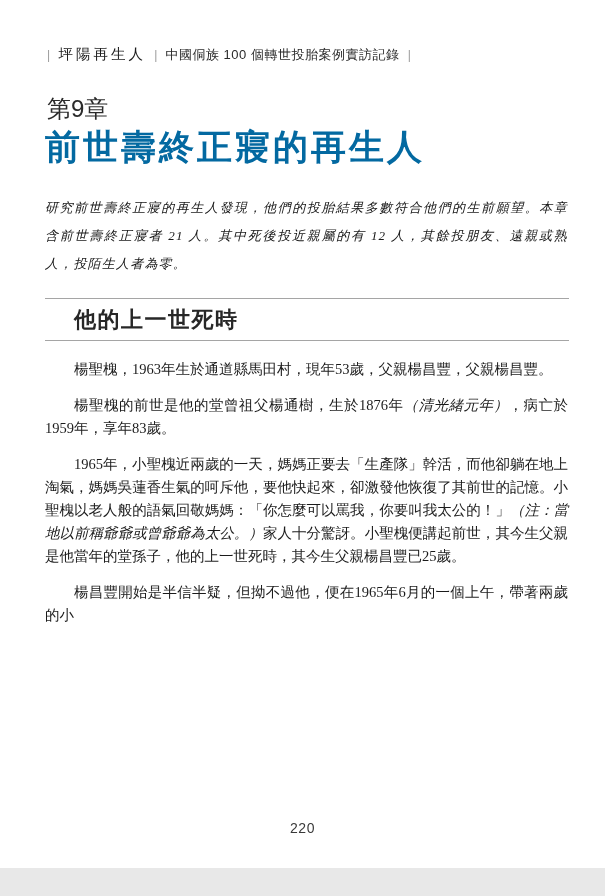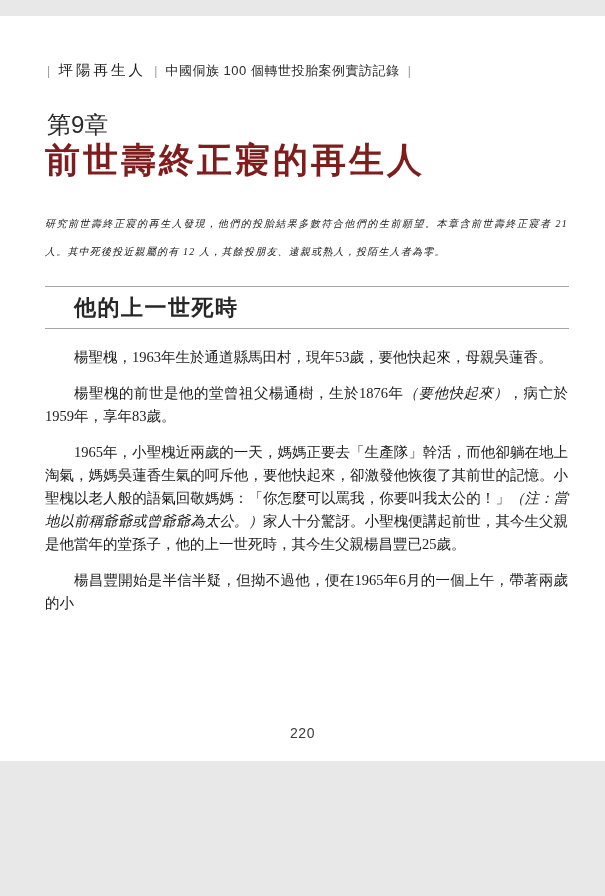--- a/index.html
+++ b/index.html
@@ -1,21 +1,21 @@
 <!DOCTYPE html>
 <html lang="zh-Hant"><head>
 <meta charset="utf-8">
 <style>
   * { margin: 0; padding: 0; box-sizing: border-box; }
   html, body { background: #e8e8e8; }
   .page {
     position: relative;
     width: 605px;
-    height: 745px;
-    margin: 16px auto;
+    height: 868px;
+    margin: 0 auto;
     background: #ffffff;
     overflow: hidden;
     color: #1e1e1e;
     font-family: "Liberation Serif", "DejaVu Serif", serif;
   }
 
   
   .running-header {
     padding-top: 45px;
     margin-left: 47px;
@@ -47,33 +47,33 @@
   
   .chapter-label {
     margin: 31px 0 0 47px;
     font-family: "Liberation Sans", "DejaVu Sans", sans-serif;
     font-size: 24px;
     line-height: 27px;
     color: #2b2b2b;
   }
   .chapter-title {
     margin: 3px 0 0 45px;
-    font-family: Liberation Mono, monospace;
+    font-family: Liberation Sans, sans-serif;
     font-weight: bold;
     font-size: 35px;
     line-height: 44px;
     letter-spacing: 3px;
-    color: #7f1d1d;
+    color: #0369a1;
   }
 
   
   .intro {
     margin: 25px 37px 0 45px;
     font-style: italic;
-    font-size: 10px;
+    font-size: 13px;
     line-height: 28px;
     letter-spacing: 1.2px;
     text-align: justify;
     color: #171717;
   }
 
   
   hr.rule {
     border: none;
     border-top: 1px solid #a5a5a5;
@@ -115,21 +115,21 @@
     margin-bottom: 13px;
     color: #1b1b1b;
   }
   .kai { font-style: italic; }
 
   
   .page-number {
     position: absolute;
     left: 0;
     right: 0;
-    bottom: 20px;
+    bottom: 32px;
     text-align: center;
     font-family: "Liberation Sans", "DejaVu Sans", sans-serif;
     font-size: 14px;
     color: #3a3a3a;
     letter-spacing: 0.5px;
   }
 </style>
 </head>
 <body>
 
@@ -149,24 +149,24 @@
   <p class="intro">研究前世壽終正寢的再生人發現，他們的投胎結果多數符合他們的生前願望。本章含前世壽終正寢者 21 人。其中死後投近親屬的有 12 人，其餘投朋友、遠親或熟人，投陌生人者為零。</p>
 
   <hr class="rule">
 
   <div class="section-subtitle">他的上一世死時</div>
 
   <hr class="rule rule-bottom">
 
   <div class="body-text">
     <p>
-      <span>楊聖槐，1963年生於通道縣馬田村，現年53歲，要他快起來，母親吳蓮香。</span>
+      <span>楊聖槐，1963年生於通道縣馬田村，現年53歲，父親楊昌豐，父親楊昌豐。</span>
     </p>
     <p>
-      <span>楊聖槐的前世是他的堂曾祖父楊通樹，生於1876年</span><span class="kai">（要他快起來）</span><span>，病亡於1959年，享年83歲。</span>
+      <span>楊聖槐的前世是他的堂曾祖父楊通樹，生於1876年</span><span class="kai">（清光緒元年）</span><span>，病亡於1959年，享年83歲。</span>
     </p>
     <p>
       <span>1965年，小聖槐近兩歲的一天，媽媽正要去「生產隊」幹活，而他卻躺在地上淘氣，媽媽吳蓮香生氣的呵斥他，要他快起來，卻激發他恢復了其前世的記憶。小聖槐以老人般的語氣回敬媽媽：「你怎麼可以罵我，你要叫我太公的！」</span><span class="kai">（注：當地以前稱爺爺或曾爺爺為太公。）</span><span>家人十分驚訝。小聖槐便講起前世，其今生父親是他當年的堂孫子，他的上一世死時，其今生父親楊昌豐已25歲。</span>
     </p>
     <p>
       <span>楊昌豐開始是半信半疑，但拗不過他，便在1965年6月的一個上午，帶著兩歲的小</span>
     </p>
   </div>
 
   <div class="page-number">220</div>

